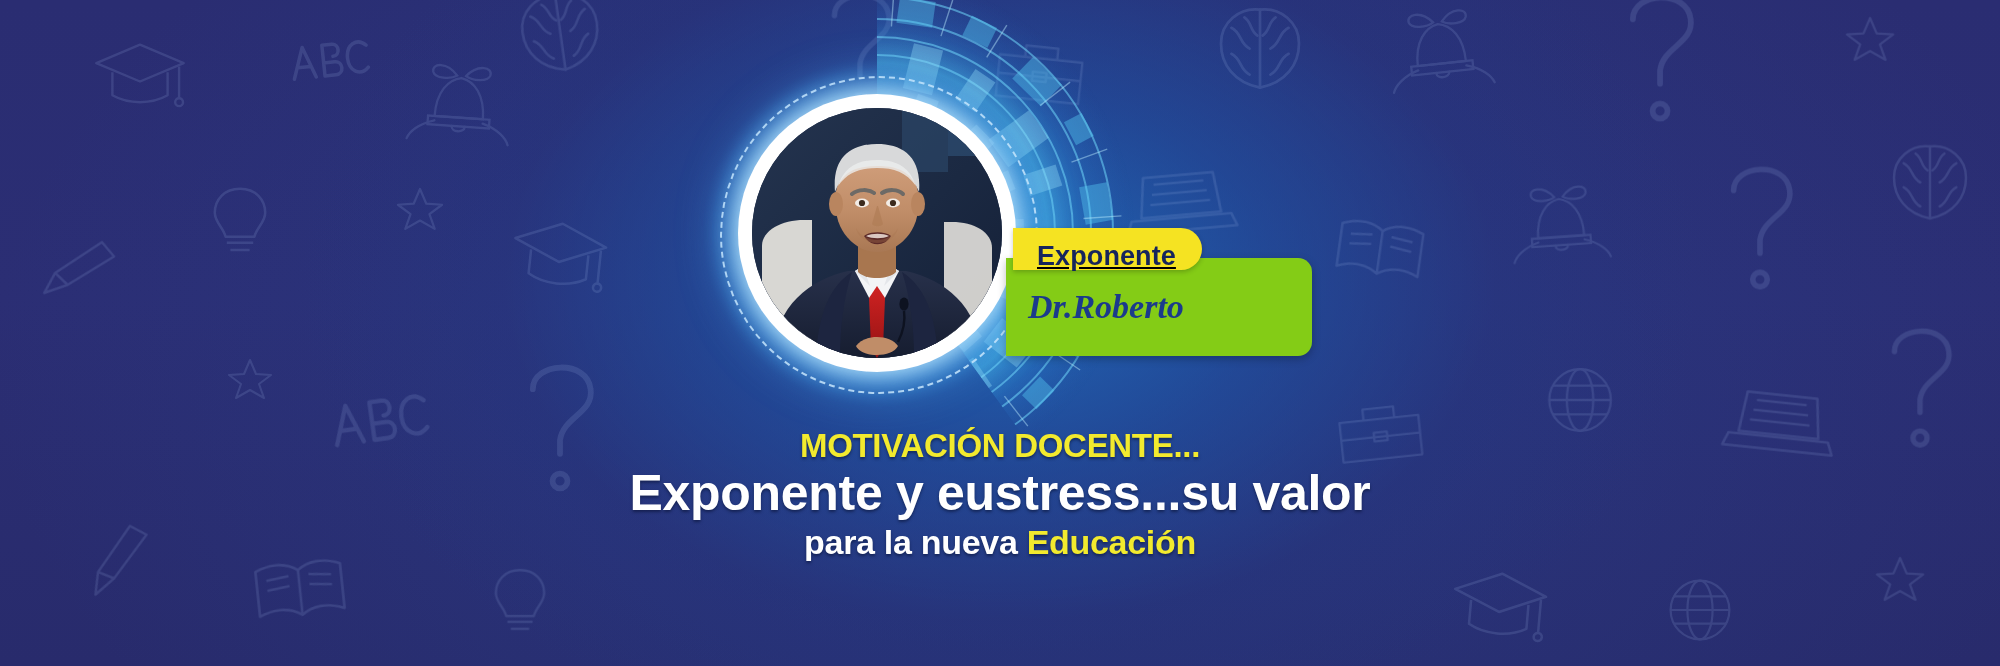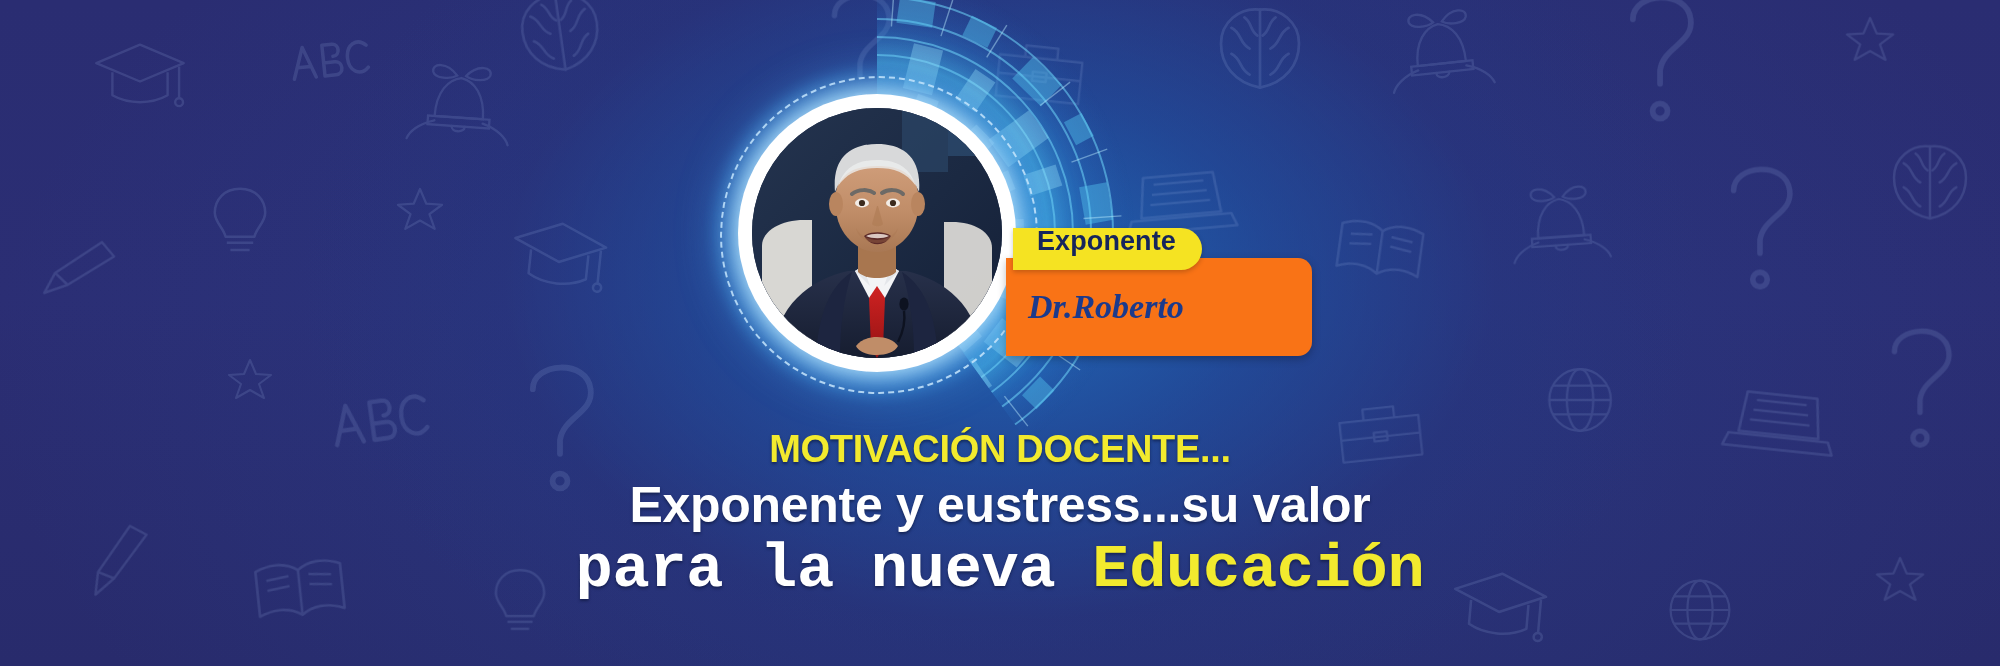--- a/index.html
+++ b/index.html
@@ -99,41 +99,42 @@
     background:#1b2a48;
   }
   .portrait svg{display:block;width:100%;height:100%;}
 
   
   .badge{
     position:absolute;
     left:1013px; top:228px;
     height:42px;
     padding:0 26px 0 24px;
-    display:flex; align-items:flex-start;
+    display:flex; align-items:flex-end;
     background:#F5E322;
     border-radius:0 22px 22px 0;
     box-shadow:0 2px 5px rgba(0,0,0,.22);
     z-index:6;
+    text-decoration:underline;
   }
   .badge-label{
     font-size:27px;
     font-weight:bold;
     letter-spacing:.1px;
     color:#16255C;
     white-space:nowrap;
     line-height:1;
   }
 
   
   .name-card{
     position:absolute;
     left:1006px; top:258px;
     width:306px; height:98px;
-    background:#f97316;
+    background:#84cc16;
     border-radius:0 14px 14px 0;
     box-shadow:0 3px 8px rgba(0,0,0,.26);
     z-index:5;
     display:flex;
     flex-direction:column;
     justify-content:center;
     padding-left:22px;
     box-sizing:border-box;
   }
   .name-line{
@@ -154,37 +155,36 @@
     text-align:center;
     z-index:4;
   }
   .hl-line{
     font-weight:bold;
     line-height:1.12;
     letter-spacing:-.3px;
     white-space:nowrap;
   }
   .hl-1{
-    font-size:38px;
+    font-size:33px;
     color:#F2EA2E;
     text-transform:uppercase;
     text-shadow:0 2px 3px rgba(8,16,48,.55);
-    margin-bottom:6px;
+    margin-bottom:0;
   }
   .hl-2{
     font-size:50px;
     color:#FFFFFF;
     text-shadow:0 2px 3px rgba(8,16,48,.55);
     margin-bottom:2px;
   }
   .hl-3{
-    font-size:62px;
+    font-size:34px;
     color:#FFFFFF;
     text-shadow:0 2px 3px rgba(8,16,48,.55);
-    font-family:Liberation Mono, monospace;
   }
   .hl-accent{color:#F2EA2E;}
 </style>
 </head>
 <body>
 
 <div class="banner">
 
   <div class="bg-gradient"></div>
 

